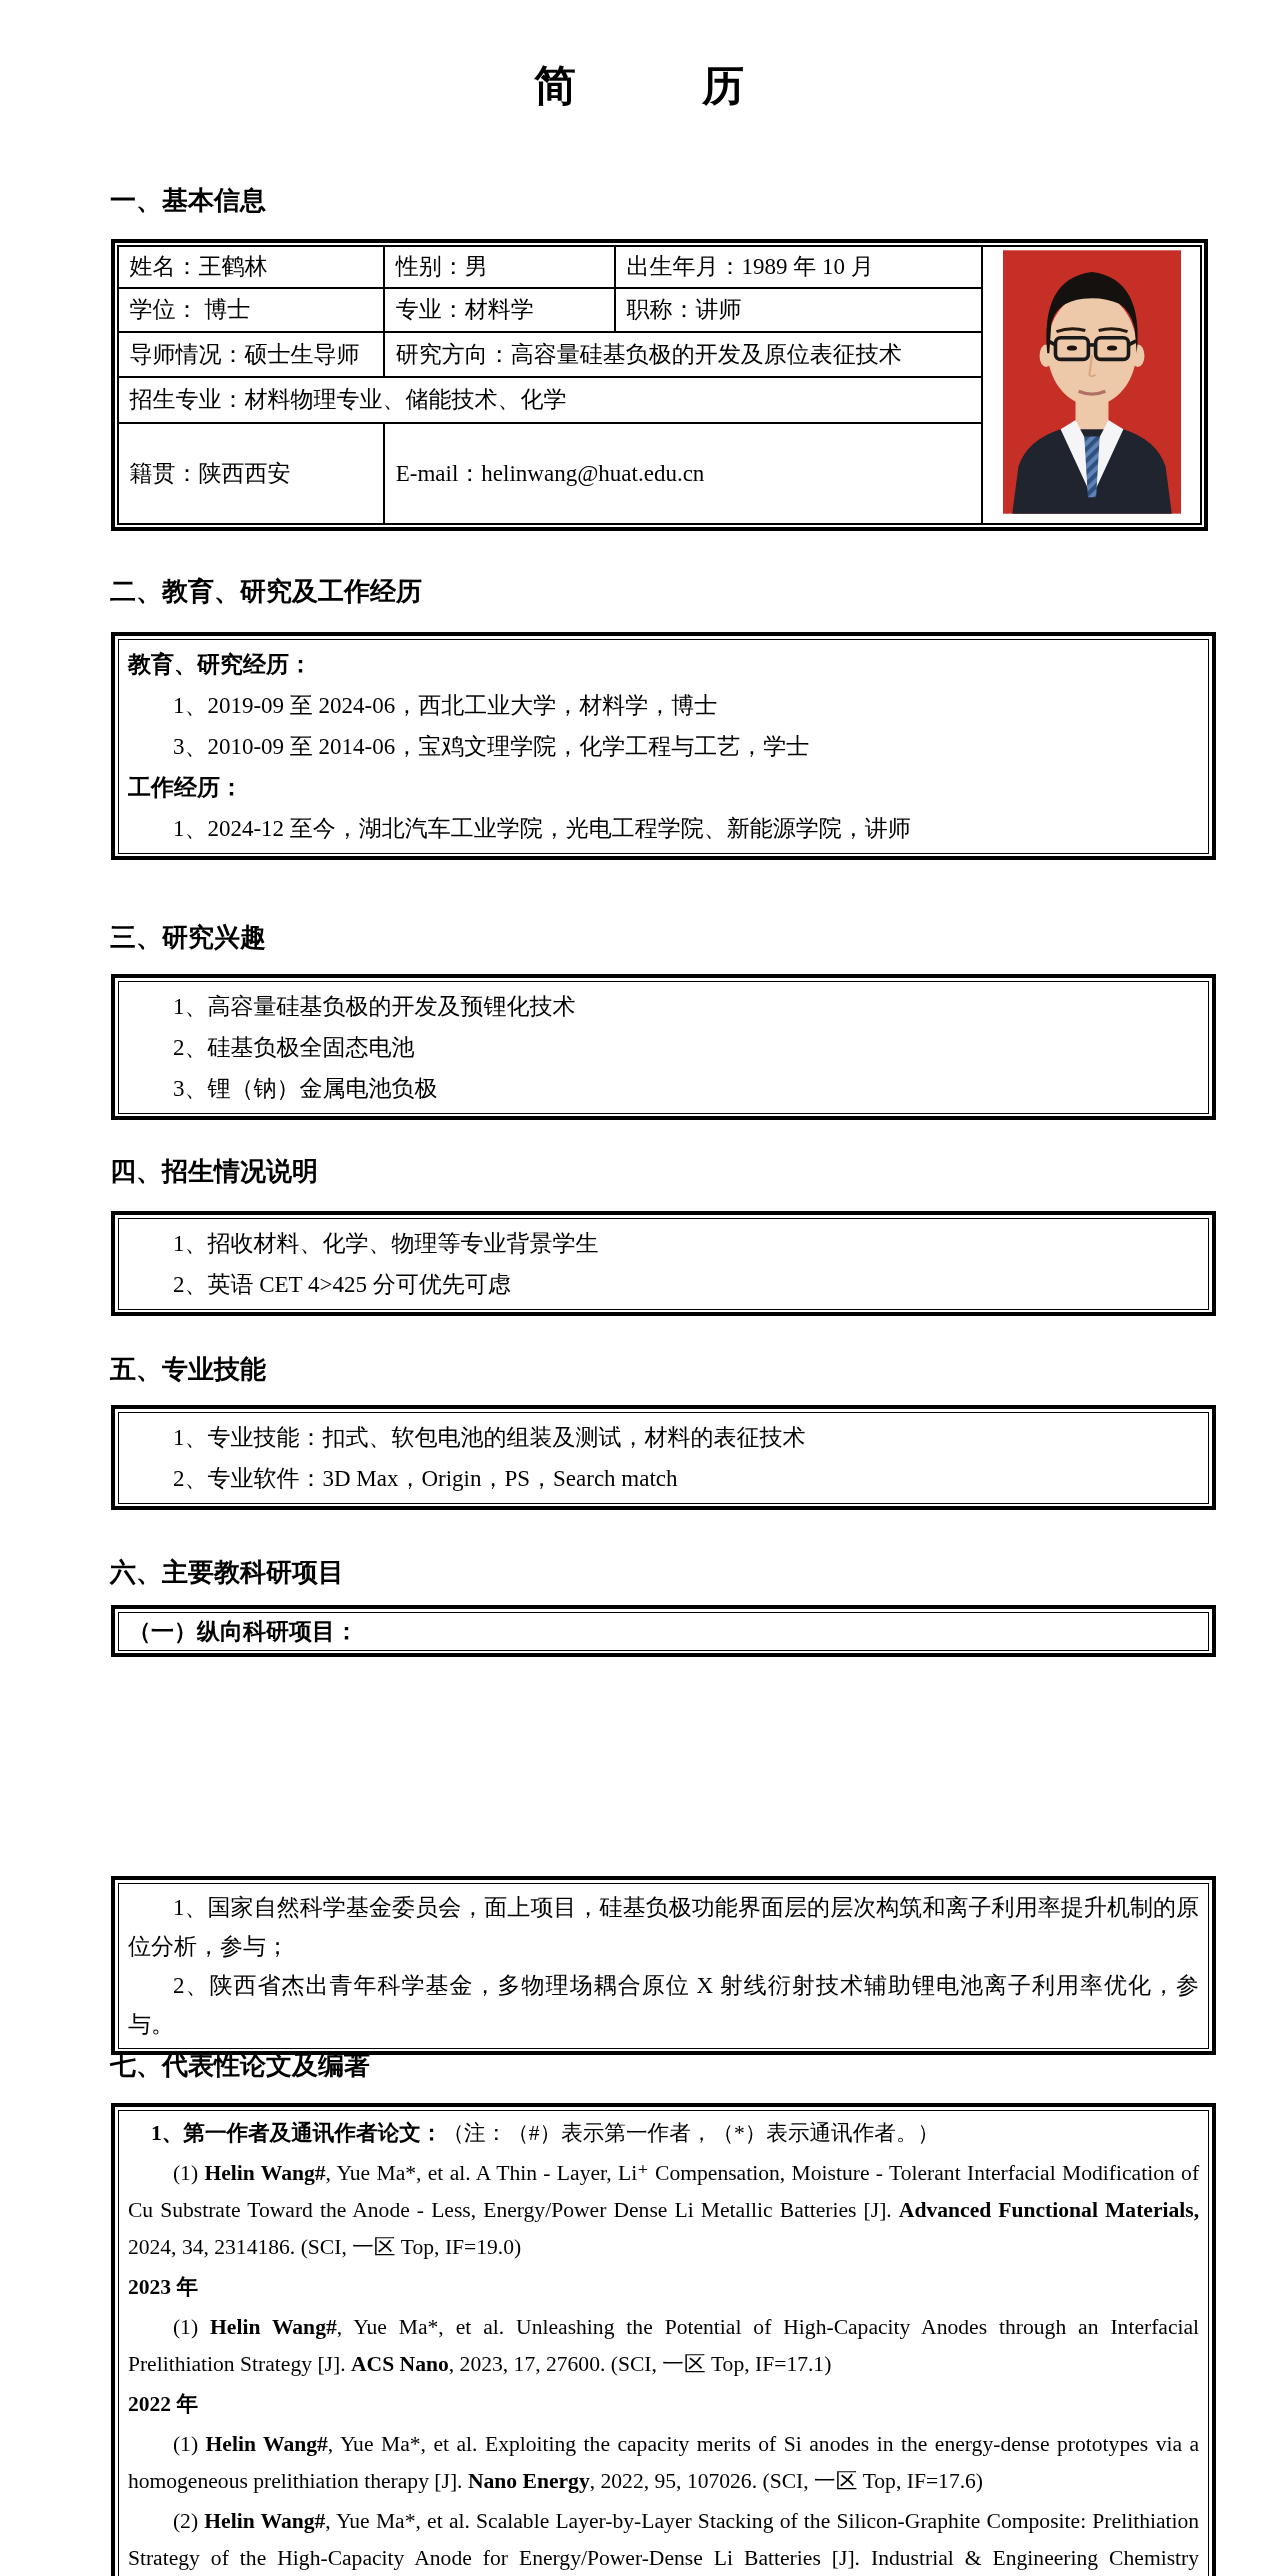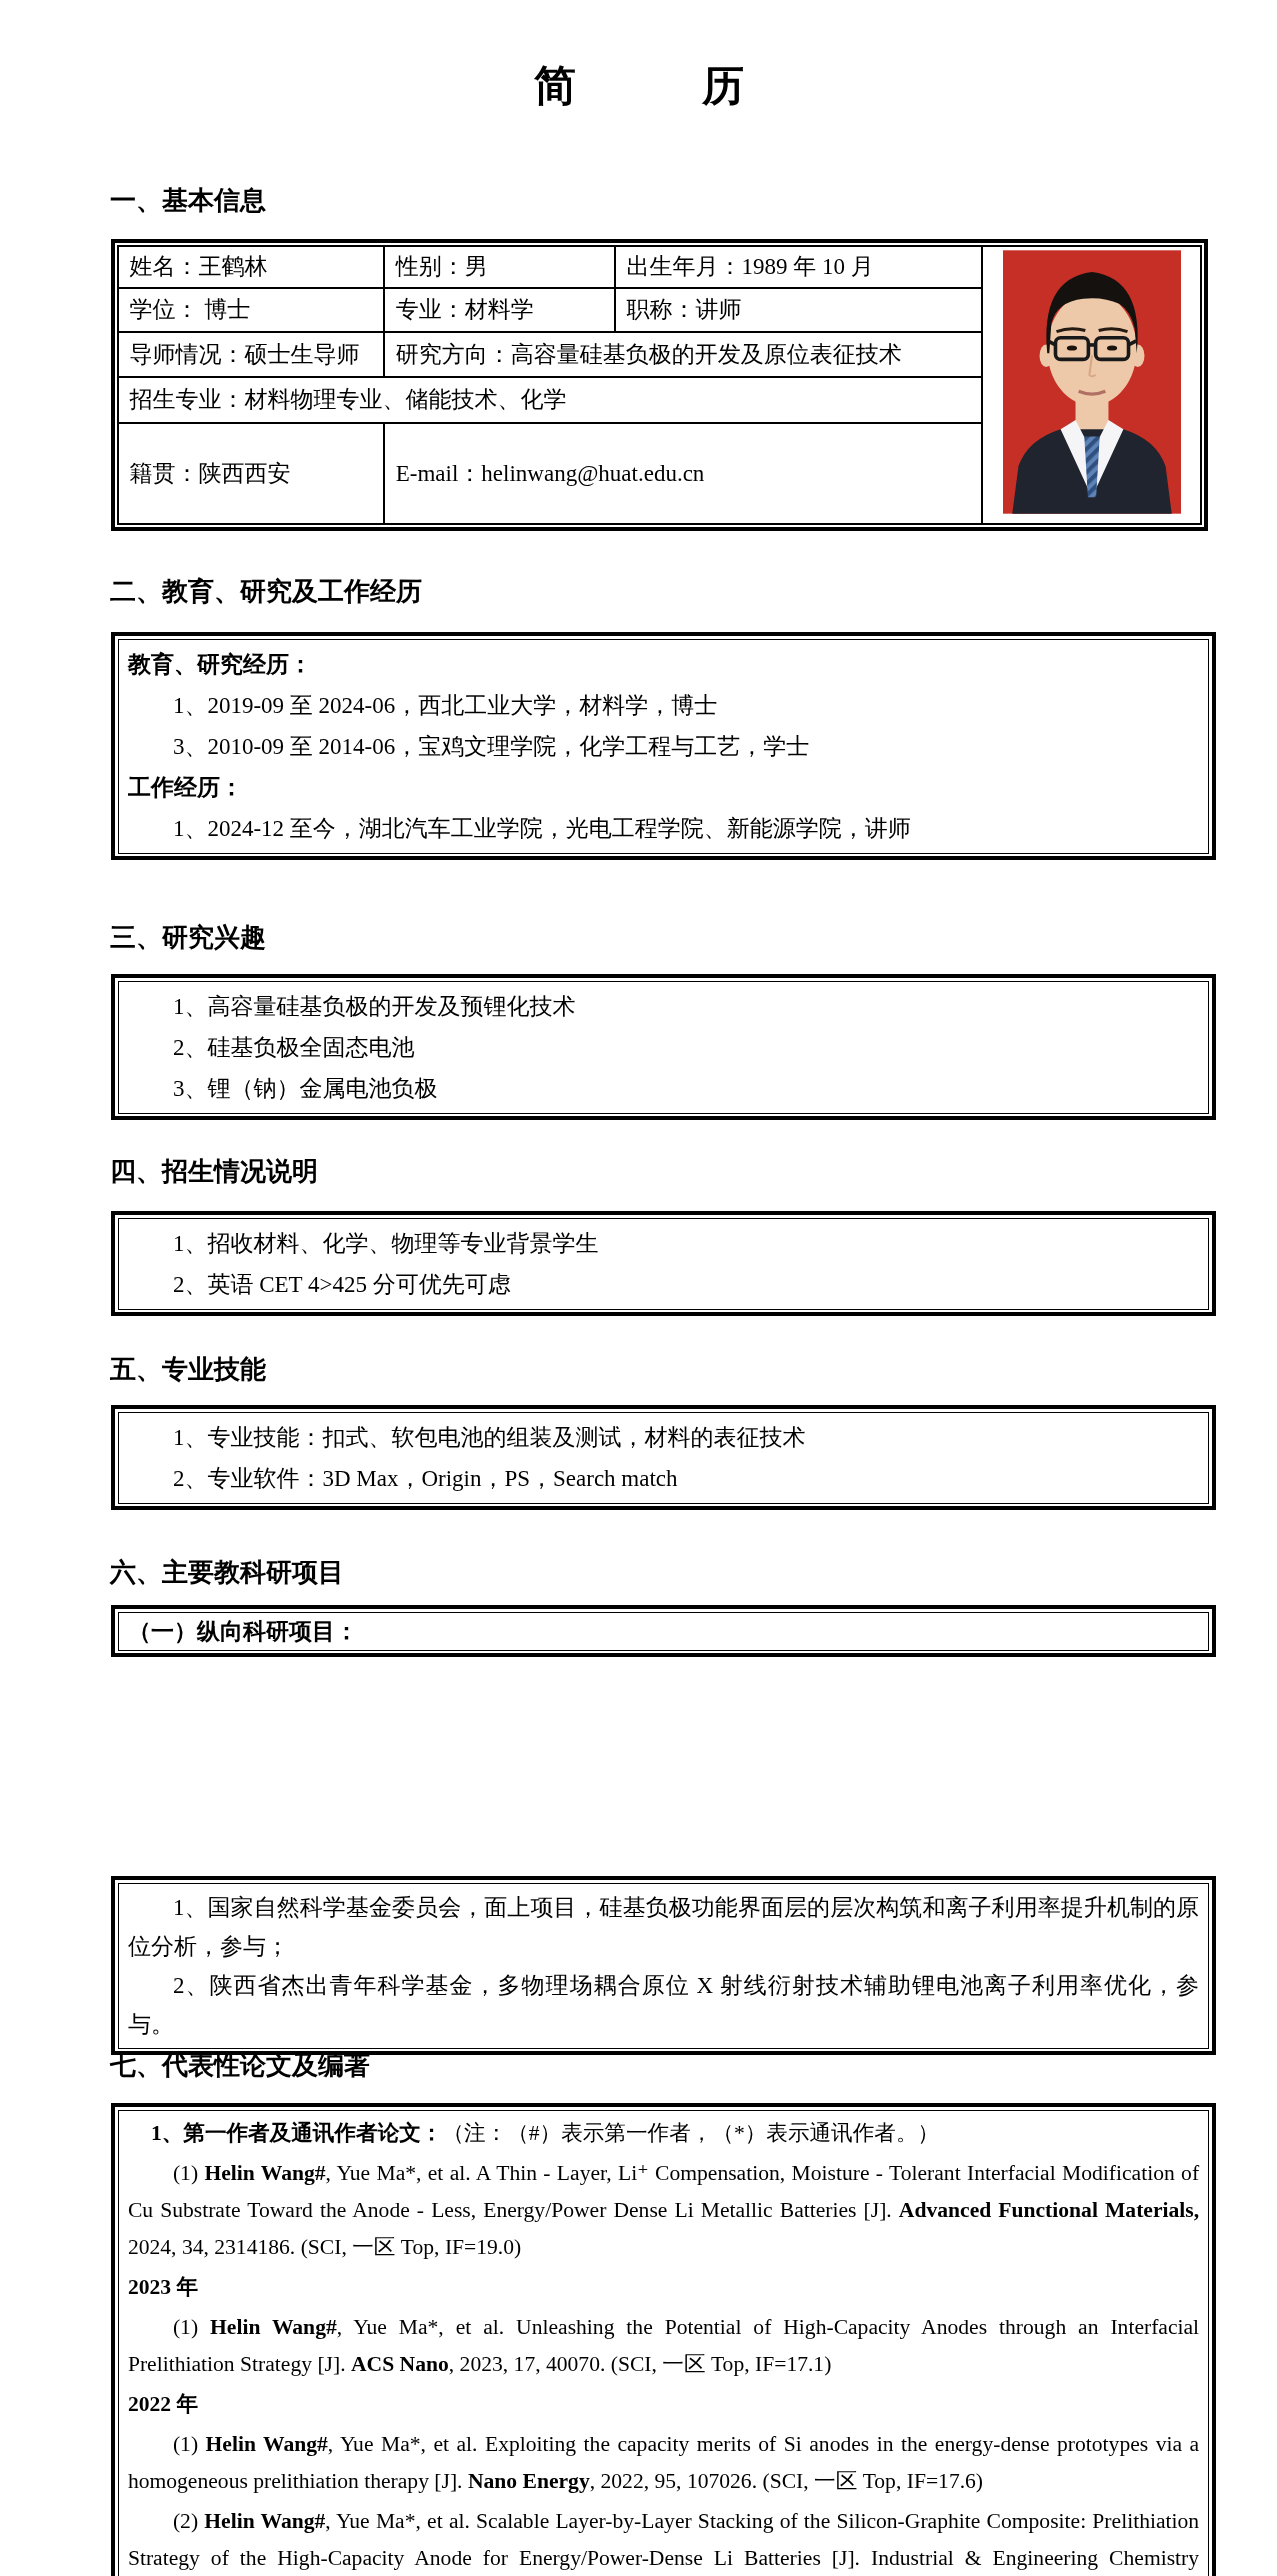--- a/index.html
+++ b/index.html
@@ -171,21 +171,21 @@
       <p class="item" style="line-height:39px">2、陕西省杰出青年科学基金，多物理场耦合原位 X 射线衍射技术辅助锂电池离子利用率优化，参与。</p>
     </div>
   </div>
 
   <h2 class="sec" style="top:2048px">七、代表性论文及编著</h2>
   <div class="box" id="pub-box" style="top:2103px">
     <div class="box-inner">
       <p class="note"><b>1、第一作者及通讯作者论文：</b><span>（注：（#）表示第一作者，（*）表示通讯作者。）</span></p>
       <p class="paper"><span>(1) </span><b>Helin Wang#</b><span>, Yue Ma*, et al. A Thin - Layer, Li⁺ Compensation, Moisture - Tolerant Interfacial Modification of Cu Substrate Toward the Anode - Less, Energy/Power Dense Li Metallic Batteries [J]. </span><b>Advanced Functional Materials,</b><span> 2024, 34, 2314186. (SCI, 一区 Top, IF=19.0)</span></p>
       <p class="year">2023 年</p>
-      <p class="paper"><span>(1) </span><b>Helin Wang#</b><span>, Yue Ma*, et al. Unleashing the Potential of High-Capacity Anodes through an Interfacial Prelithiation Strategy [J]. </span><b>ACS Nano</b><span>, 2023, 17, 40070. (SCI, 一区 Top, IF=17.1)</span></p>
+      <p class="paper"><span>(1) </span><b>Helin Wang#</b><span>, Yue Ma*, et al. Unleashing the Potential of High-Capacity Anodes through an Interfacial Prelithiation Strategy [J]. </span><b>ACS Nano</b><span>, 2023, 17, 27600. (SCI, 一区 Top, IF=17.1)</span></p>
       <p class="year">2022 年</p>
       <p class="paper"><span>(1) </span><b>Helin Wang#</b><span>, Yue Ma*, et al. Exploiting the capacity merits of Si anodes in the energy-dense prototypes via a homogeneous prelithiation therapy [J]. </span><b>Nano Energy</b><span>, 2022, 95, 107026. (SCI, 一区 Top, IF=17.6)</span></p>
       <p class="paper"><span>(2) </span><b>Helin Wang#</b><span>, Yue Ma*, et al. Scalable Layer-by-Layer Stacking of the Silicon-Graphite Composite: Prelithiation Strategy of the High-Capacity Anode for Energy/Power-Dense Li Batteries [J]. Industrial &amp; Engineering Chemistry Research, 2022, 61, 7442. (SCI, IF:4.2)</span></p>
 
     </div>
   </div>
 
 </div>
 
 

